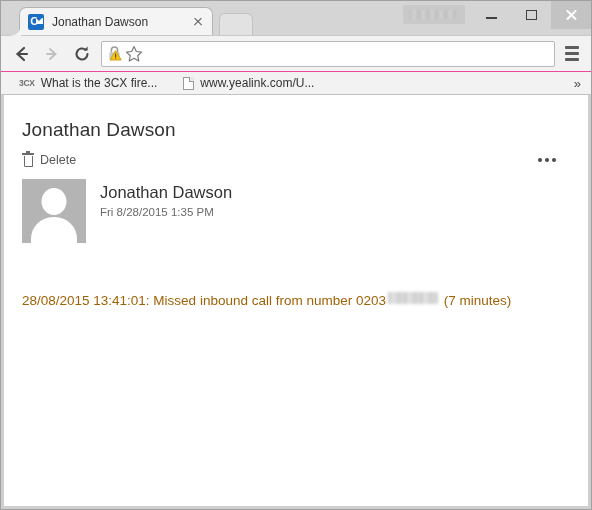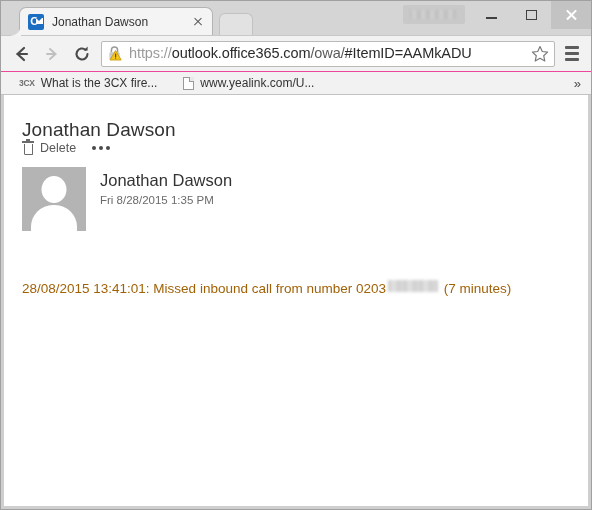--- a/index.html
+++ b/index.html
@@ -301,24 +301,24 @@
 
   .subject {
     font-size: 19px;
     color: #333333;
     font-weight: normal;
     letter-spacing: 0.1px;
   }
 
   .cmdbar {
     display: flex;
-    justify-content: flex-start;
+    justify-content: space-between;
     align-items: center;
     gap: 16px;
-    margin-top: 0;
+    margin-top: 12px;
     padding-right: 14px;
   }
   .cmd {
     display: flex; align-items: center; gap: 6px;
     font-size: 12.5px; color: #595959; cursor: pointer;
   }
   .trash { width: 12px; height: 14px; position: relative; flex: none; }
   .trash .lid {
     position: absolute; left: 0; top: 0; width: 12px; height: 2px;
     background: #6b6b6b;
@@ -462,21 +462,20 @@
 
     <div class="omnibox">
       <svg class="lock-icon" viewBox="0 0 17 17">
         <path d="M4.4 7.5 L4.4 5.2 A3.1 3.1 0 0 1 10.6 5.2 L10.6 7.5" fill="none" stroke="#9a9a9a" stroke-width="1.5"></path>
         <rect x="2.4" y="7.2" width="10.2" height="7.4" rx="1" fill="#c9c9c9"></rect>
         <path d="M8.6 5.5 L14.2 15 L3 15 Z" fill="#f5c518" stroke="#c79c10" stroke-width="0.9"></path>
         <rect x="8.05" y="8.6" width="1.1" height="3.4" fill="#5a4600"></rect>
         <rect x="8.05" y="12.5" width="1.1" height="1.1" fill="#5a4600"></rect>
       </svg>
 
-      <span class="url"><span>https://</span><span class="dom">outlook.office365.com</span><span class="tail">/owa/</span><span class="dom">#ItemID=AAMkADU</span></span>
 
       <svg class="star" viewBox="0 0 20 20">
         <path d="M10 2.6 L12.3 7.5 L17.6 8.1 L13.7 11.7 L14.8 17 L10 14.3 L5.2 17 L6.3 11.7 L2.4 8.1 L7.7 7.5 Z" fill="none" stroke="#7a7a7a" stroke-width="1.2" stroke-linejoin="round"></path>
       </svg>
     </div>
 
     <div class="menubtn">
       <span></span>
       <span></span>
       <span></span>

